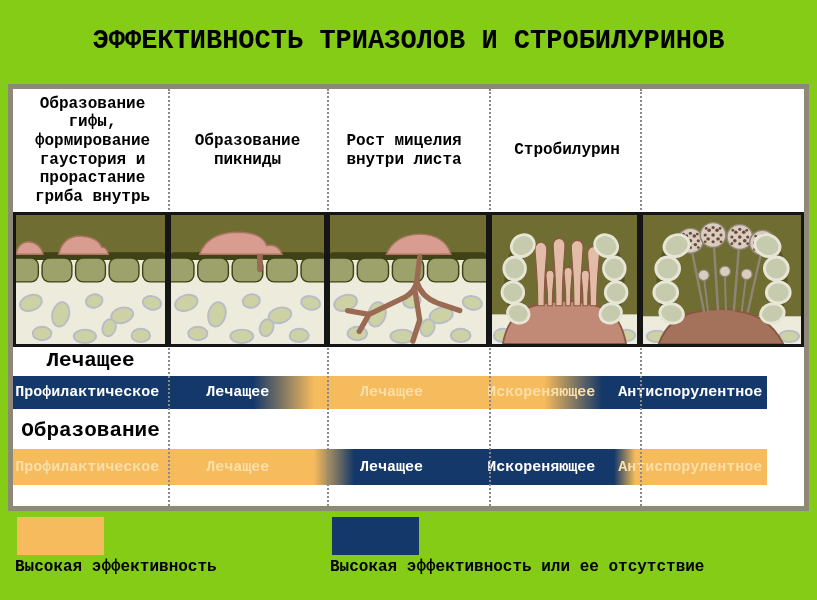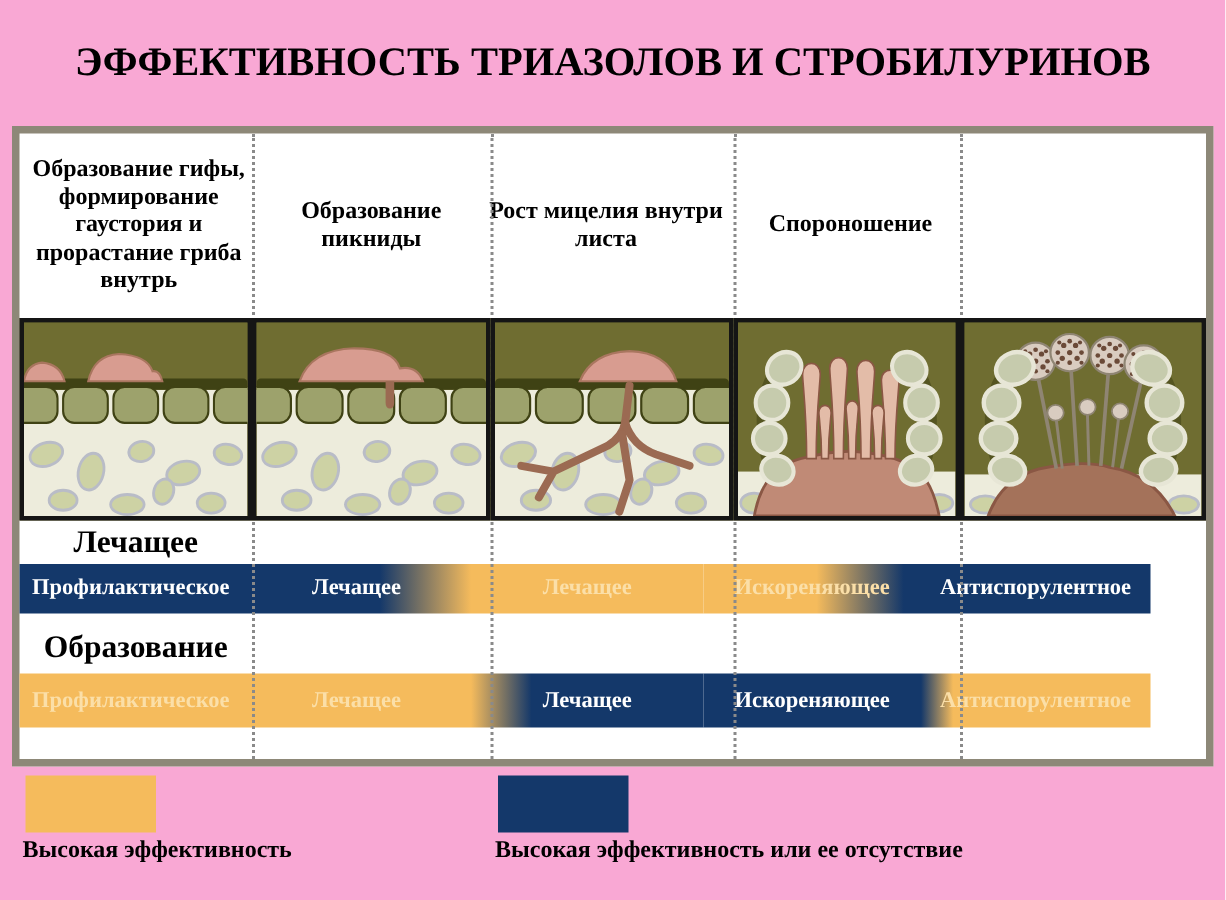--- a/index.html
+++ b/index.html
@@ -1,17 +1,17 @@
 <!DOCTYPE html>
 <html style="--high: #F5BB5C; --low: #14386A; --bar_text_on_low: #FFFFFF; --bar_text_on_high: #FBDFA8; --panel_border: #8D8878; --separator: #8A8A8A; --illustration-sky_olive: #6F6D31; --illustration-cuticle: #3F4214; --illustration-cell_fill: #9DA26C; --illustration-cell_gap: #E7E6D6; --illustration-mesophyll_bg: #EDECDC; --illustration-mesophyll_blob: #CDD2A4; --illustration-blob_stroke: #B9BCC7; --illustration-fungus_pink: #D89C90; --illustration-fungus_stroke: #A9765F; --illustration-fungus_outline: #8A5744; --illustration-hypha_brown: #9B6A52; --illustration-pycnidia_mass: #C08A76; --illustration-finger_pink: #E3BCA8; --illustration-sporul_mass: #A4725A; --illustration-stalk: #8F8573; --illustration-spore_head: #D9CCC0; --illustration-spore_dot: #6B4A38; --illustration-side_cell: #C6CBAD;"><head>
 <meta charset="utf-8">
 <style>
   html,body{margin:0;padding:0;background:#fff;}
-  #app{position:relative;width:817px;height:600px;background:#f9a8d4;overflow:hidden;
-       font-family:Liberation Serif, serif;color:#000;}
+  #app{position:relative;width:817px;height:600px;background:#84cc16;overflow:hidden;
+       font-family:Liberation Mono, monospace;color:#000;}
 
   .title{position:absolute;top:26px;left:0;right:0;text-align:center;
          font-size:27px;font-weight:bold;letter-spacing:0;}
 
   .panel{position:absolute;left:8px;top:84px;width:801px;height:427px;
          border:5px solid var(--panel_border);box-sizing:border-box;background:#fff;}
 
   .sep{position:absolute;top:0;bottom:0;width:0;border-left:2px dotted var(--separator);z-index:2;}
   .sep.s0{left:155px}.sep.s1{left:314px}.sep.s2{left:476px}.sep.s3{left:627px}
 
@@ -116,21 +116,21 @@
   <div class="panel">
     <div class="sep s0"></div>
     <div class="sep s1"></div>
     <div class="sep s2"></div>
     <div class="sep s3"></div>
 
     <div class="hdr-row">
       <div class="hdr w1">Образование гифы, формирование гаустория и прорастание гриба внутрь</div>
       <div class="hdr w3">Образование пикниды</div>
       <div class="hdr w2">Рост мицелия внутри листа</div>
-      <div class="hdr w4">Спороношение</div>
+      <div class="hdr w4">Стробилурин</div>
     </div>
 
     <div class="illu-row">
       <div class="illu w0">
         <svg viewBox="0 0 160 135" preserveAspectRatio="none">
           <use href="#leafbase"></use>
           <g fill="var(--illustration-fungus_pink)" stroke="var(--illustration-fungus_stroke)" stroke-width="1.5">
             <path d="M0 41 Q2 29 13 28 Q26 29 29 41 Z"></path>
             <path d="M46 41 Q50 23 68 22 Q88 23 92 34 Q97 33 99 41 Z"></path>
           </g>

